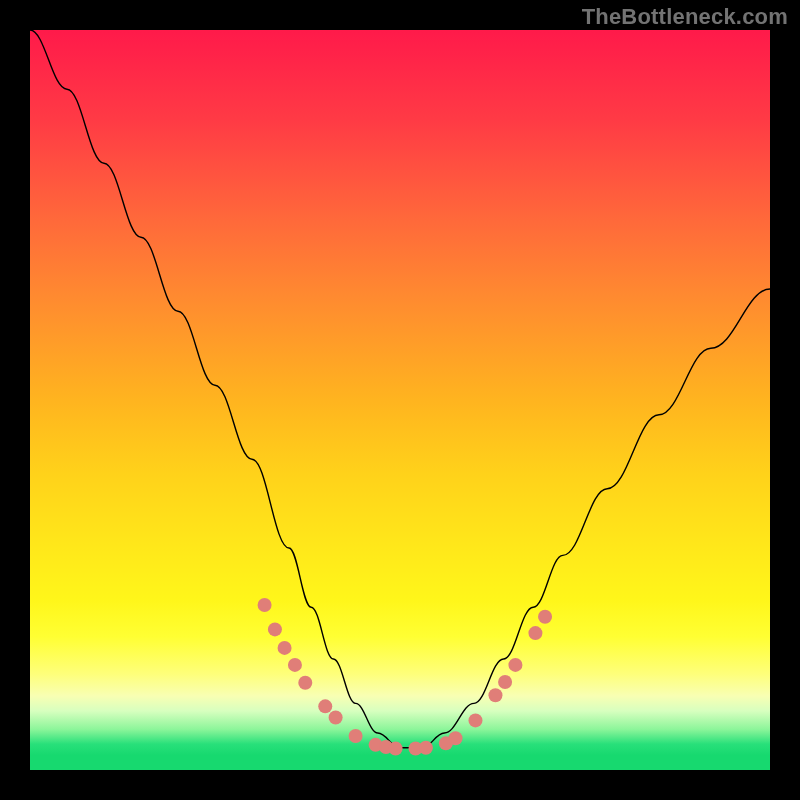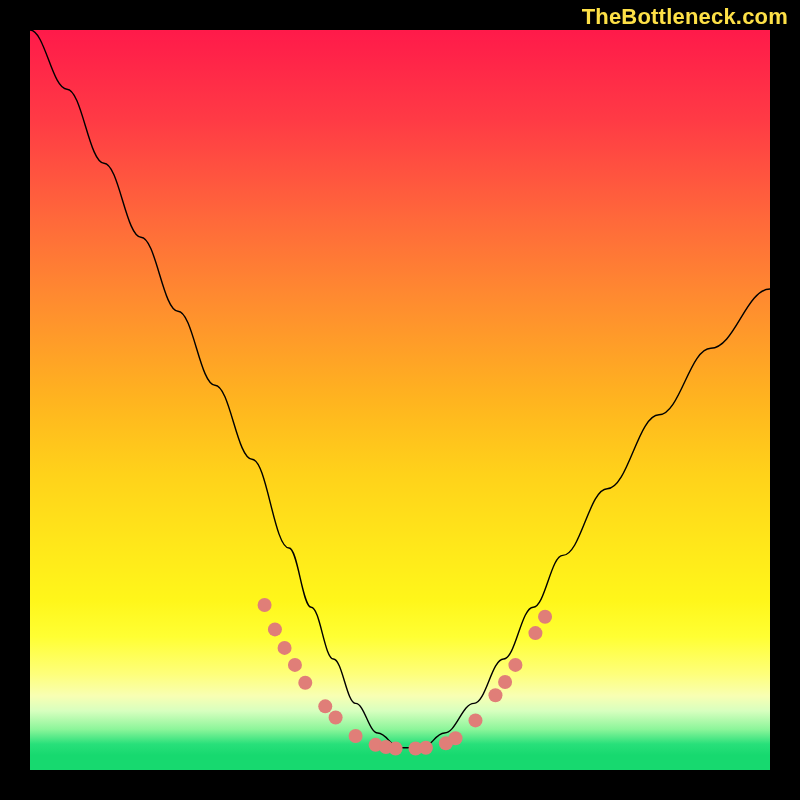--- a/index.html
+++ b/index.html
@@ -14,21 +14,21 @@
   .frame {
     position: relative;
     width: 800px;
     height: 800px;
     background: #000;
   }
   .watermark {
     position: absolute;
     top: 4px;
     right: 12px;
-    color: #fde047;
+    color: #737373;
     font-size: 22px;
     font-weight: 600;
     letter-spacing: 0.2px;
     z-index: 50;
   }
   .plot-area {
     position: absolute;
     left: 30px;
     top: 30px;
     width: 740px;

